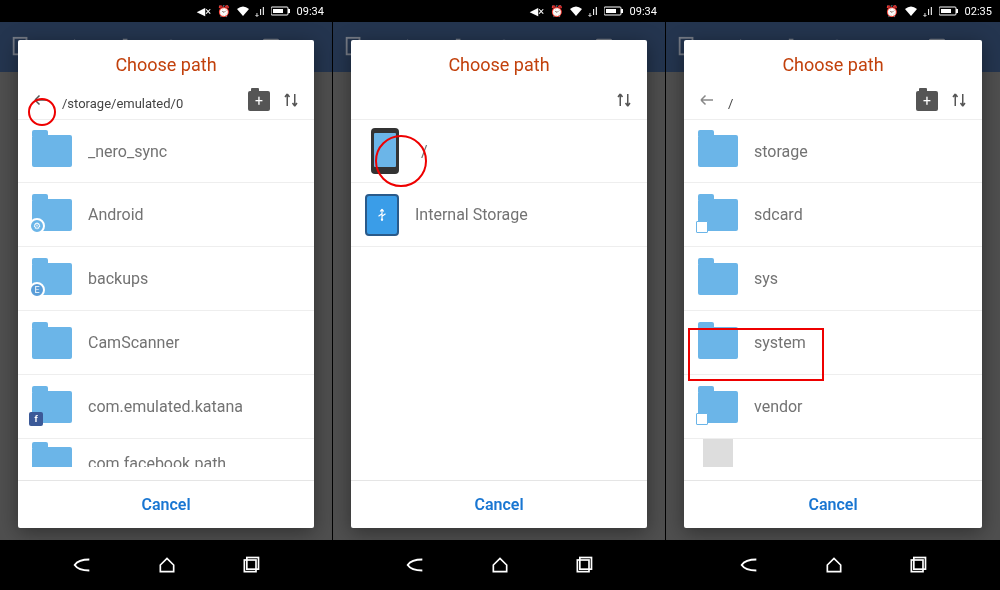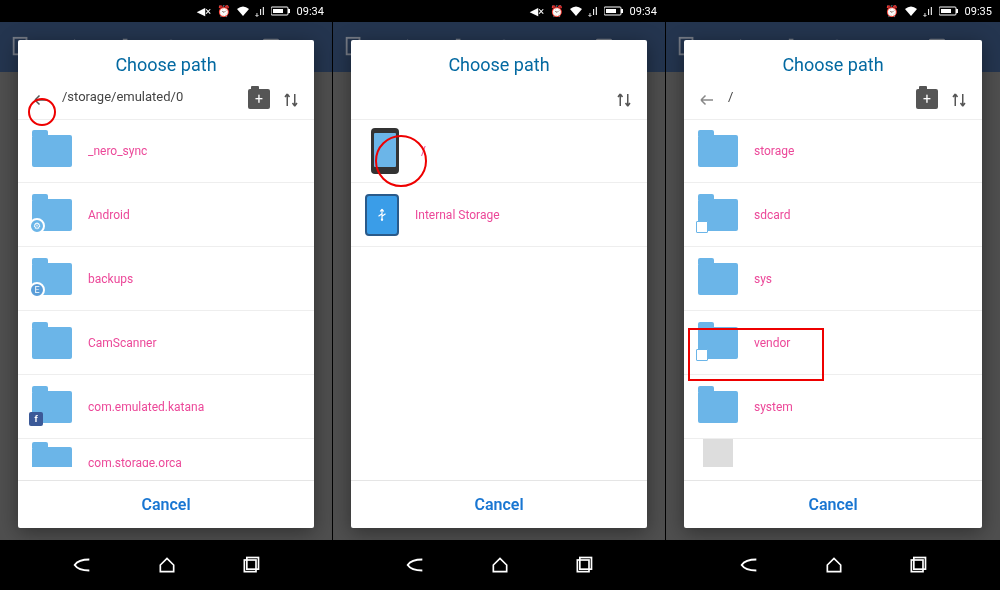--- a/index.html
+++ b/index.html
@@ -14,39 +14,39 @@
 
   
   .toolbar-bg { height: 50px; background: #2d4c7a; display: flex; align-items: center; padding: 0 10px; gap: 28px; opacity: 0.85; }
   .toolbar-bg svg { opacity: 0.9; }
 
   
   .backdrop { position: absolute; top: 22px; left: 0; right: 0; bottom: 50px; background: rgba(0,0,0,0.35); }
 
   
   .dialog { position: absolute; top: 40px; left: 18px; right: 18px; bottom: 62px; background: #fff; border-radius: 2px; box-shadow: 0 4px 20px rgba(0,0,0,0.4); display: flex; flex-direction: column; overflow: hidden; }
-  .dialog-title { text-align: center; font-size: 18px; color: #0369a1; padding: 14px 0 10px; font-weight: 400; }
-  .path-row { display: flex; align-items: flex-start; padding: 4px 12px 8px; gap: 10px; }
+  .dialog-title { text-align: center; font-size: 18px; color: #c2410c; padding: 14px 0 10px; font-weight: 400; }
+  .path-row { display: flex; align-items: flex-end; padding: 4px 12px 8px; gap: 10px; }
   .back-arrow { width: 22px; height: 22px; display: flex; align-items: center; justify-content: center; color: #555; cursor: pointer; }
   .path-text { flex: 1; font-size: 13px; color: #444; }
   .add-folder { width: 22px; height: 20px; background: #555; border-radius: 2px; display: flex; align-items: center; justify-content: center; color: #fff; font-size: 14px; position: relative; cursor: pointer; }
   .add-folder::before { content: ''; position: absolute; top: -3px; left: 3px; width: 8px; height: 3px; background: #555; border-radius: 1px 1px 0 0; }
   .sort-icon { width: 22px; height: 22px; display: flex; align-items: center; justify-content: center; color: #555; cursor: pointer; }
 
   .list { flex: 1; overflow-y: hidden; }
   .item { display: flex; align-items: center; height: 64px; padding: 0 14px; border-bottom: 1px solid #eee; cursor: pointer; gap: 16px; }
   .item:first-child { border-top: 1px solid #eee; }
   .folder-icon { width: 40px; height: 32px; background: #6bb5e8; border-radius: 2px; position: relative; flex-shrink: 0; }
   .folder-icon::before { content: ''; position: absolute; top: -5px; left: 0; width: 16px; height: 6px; background: #6bb5e8; border-radius: 2px 2px 0 0; }
   .folder-icon.link::after { content: ''; position: absolute; bottom: -2px; left: -2px; width: 10px; height: 10px; background: #fff; border: 1px solid #6bb5e8; border-radius: 1px; }
   .folder-badge { position: absolute; bottom: -3px; left: -3px; width: 16px; height: 16px; border-radius: 50%; display: flex; align-items: center; justify-content: center; font-size: 9px; color: #fff; }
   .badge-gear { background: #6bb5e8; border: 2px solid #fff; }
   .badge-es { background: #5a9dd8; border: 2px solid #fff; }
   .badge-fb { background: #3b5998; border-radius: 2px; font-weight: bold; border: none; width: 14px; height: 14px; }
-  .item-label { font-size: 12px; color: #ec4899; }
+  .item-label { font-size: 16px; color: #737373; }
   .item.partial { height: 28px; overflow: hidden; border-bottom: none; }
   .item.partial .folder-icon { margin-top: 20px; }
   .item.partial .item-label { margin-top: 20px; }
 
   .file-icon { width: 30px; height: 34px; background: #ddd; border-radius: 2px; position: relative; flex-shrink: 0; margin-left: 5px; }
 
   .phone-icon { width: 28px; height: 46px; background: #333; border-radius: 4px; position: relative; flex-shrink: 0; margin: 0 6px; }
   .phone-icon::after { content: ''; position: absolute; top: 5px; left: 3px; right: 3px; bottom: 7px; background: #6bb5e8; border-radius: 1px; }
 
   .usb-icon { width: 34px; height: 42px; background: #3a9de8; border: 2px solid #2a5a8a; border-radius: 4px; display: flex; align-items: center; justify-content: center; flex-shrink: 0; color: #fff; font-size: 18px; }
@@ -153,21 +153,21 @@
             <span class="item-label">CamScanner</span>
           </div>
       <div class="item">
             <div class="folder-icon">
               <div class="folder-badge badge-fb">f</div>
             </div>
             <span class="item-label">com.emulated.katana</span>
           </div>
       <div class="item partial">
             <div class="folder-icon"></div>
-            <span class="item-label">com.storage.orca</span>
+            <span class="item-label">com.facebook.path</span>
           </div>
     </div>
     <div class="footer"><span class="footer-btn">Cancel</span></div>
   </div>
 
   <div class="red-circle circle1"></div>
 
   <div class="nav-bar">
     <svg width="22" height="22" viewBox="0 0 24 24">
           <path d="M20 6 Q8 6 4 12 Q8 18 20 18" fill="none" stroke="#fff" stroke-width="2"></path>
@@ -278,21 +278,21 @@
           </svg>
         </span>
     <span>₊ıl</span>
     <span>
           <svg width="20" height="10" viewBox="0 0 20 10">
             <rect x="0" y="1" width="17" height="8" rx="1" fill="none" stroke="#fff"></rect>
             <rect x="17" y="3" width="2" height="4" fill="#fff"></rect>
             <rect x="2" y="3" width="10" height="4" fill="#fff"></rect>
           </svg>
         </span>
-    <span>09:35</span>
+    <span>02:35</span>
   </div>
   <div class="toolbar-bg">
     <svg width="22" height="22" viewBox="0 0 24 24">
           <rect x="4" y="2" width="14" height="18" fill="none" stroke="#d0d8e8" stroke-width="2"></rect>
         </svg>
     <svg width="22" height="22" viewBox="0 0 24 24">
           <path d="M3 21 L6 21 L19 8 L16 5 L3 18 Z" fill="none" stroke="#d0d8e8" stroke-width="2"></path>
         </svg>
     <svg width="22" height="22" viewBox="0 0 24 24">
           <rect x="4" y="6" width="14" height="14" fill="none" stroke="#d0d8e8" stroke-width="2"></rect>
@@ -335,26 +335,26 @@
           </div>
       <div class="item">
             <div class="folder-icon link"></div>
             <span class="item-label">sdcard</span>
           </div>
       <div class="item">
             <div class="folder-icon"></div>
             <span class="item-label">sys</span>
           </div>
       <div class="item">
+            <div class="folder-icon"></div>
+            <span class="item-label">system</span>
+          </div>
+      <div class="item">
             <div class="folder-icon link"></div>
             <span class="item-label">vendor</span>
-          </div>
-      <div class="item">
-            <div class="folder-icon"></div>
-            <span class="item-label">system</span>
           </div>
       <div class="item partial">
             <div class="file-icon"></div>
             <span class="item-label"></span>
           </div>
     </div>
     <div class="footer"><span class="footer-btn">Cancel</span></div>
   </div>
 
   <div class="red-box box1"></div>

